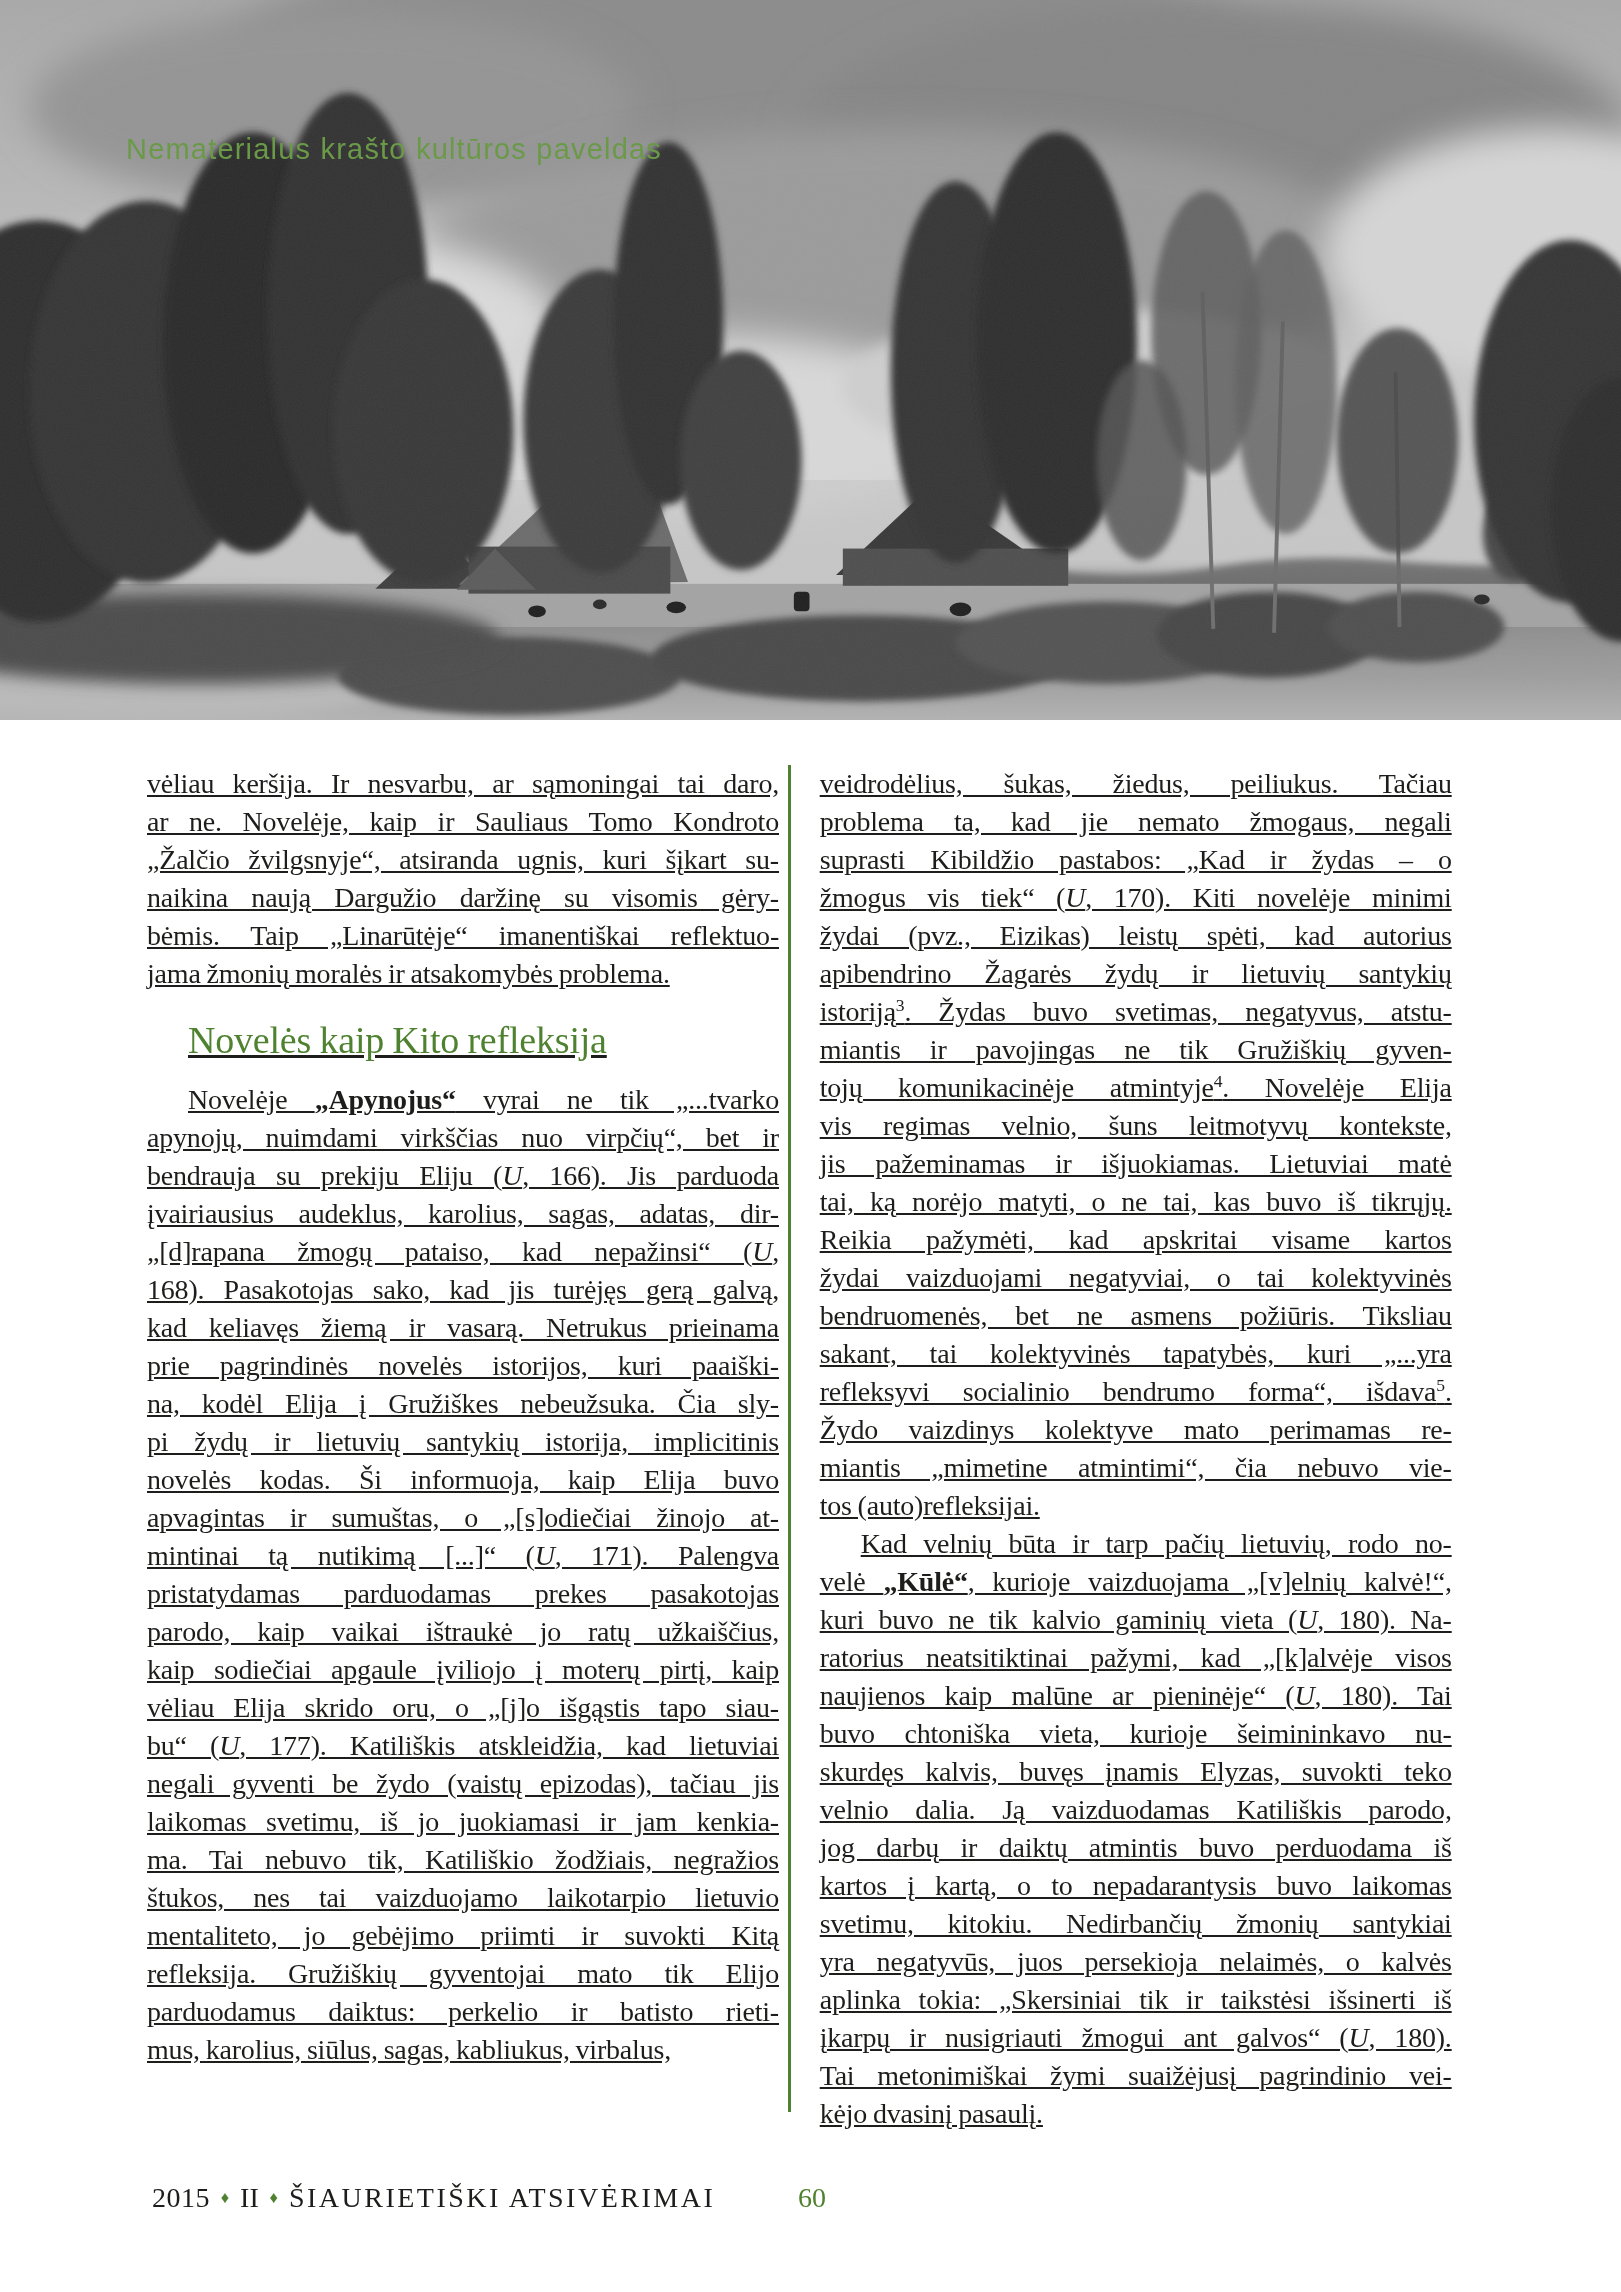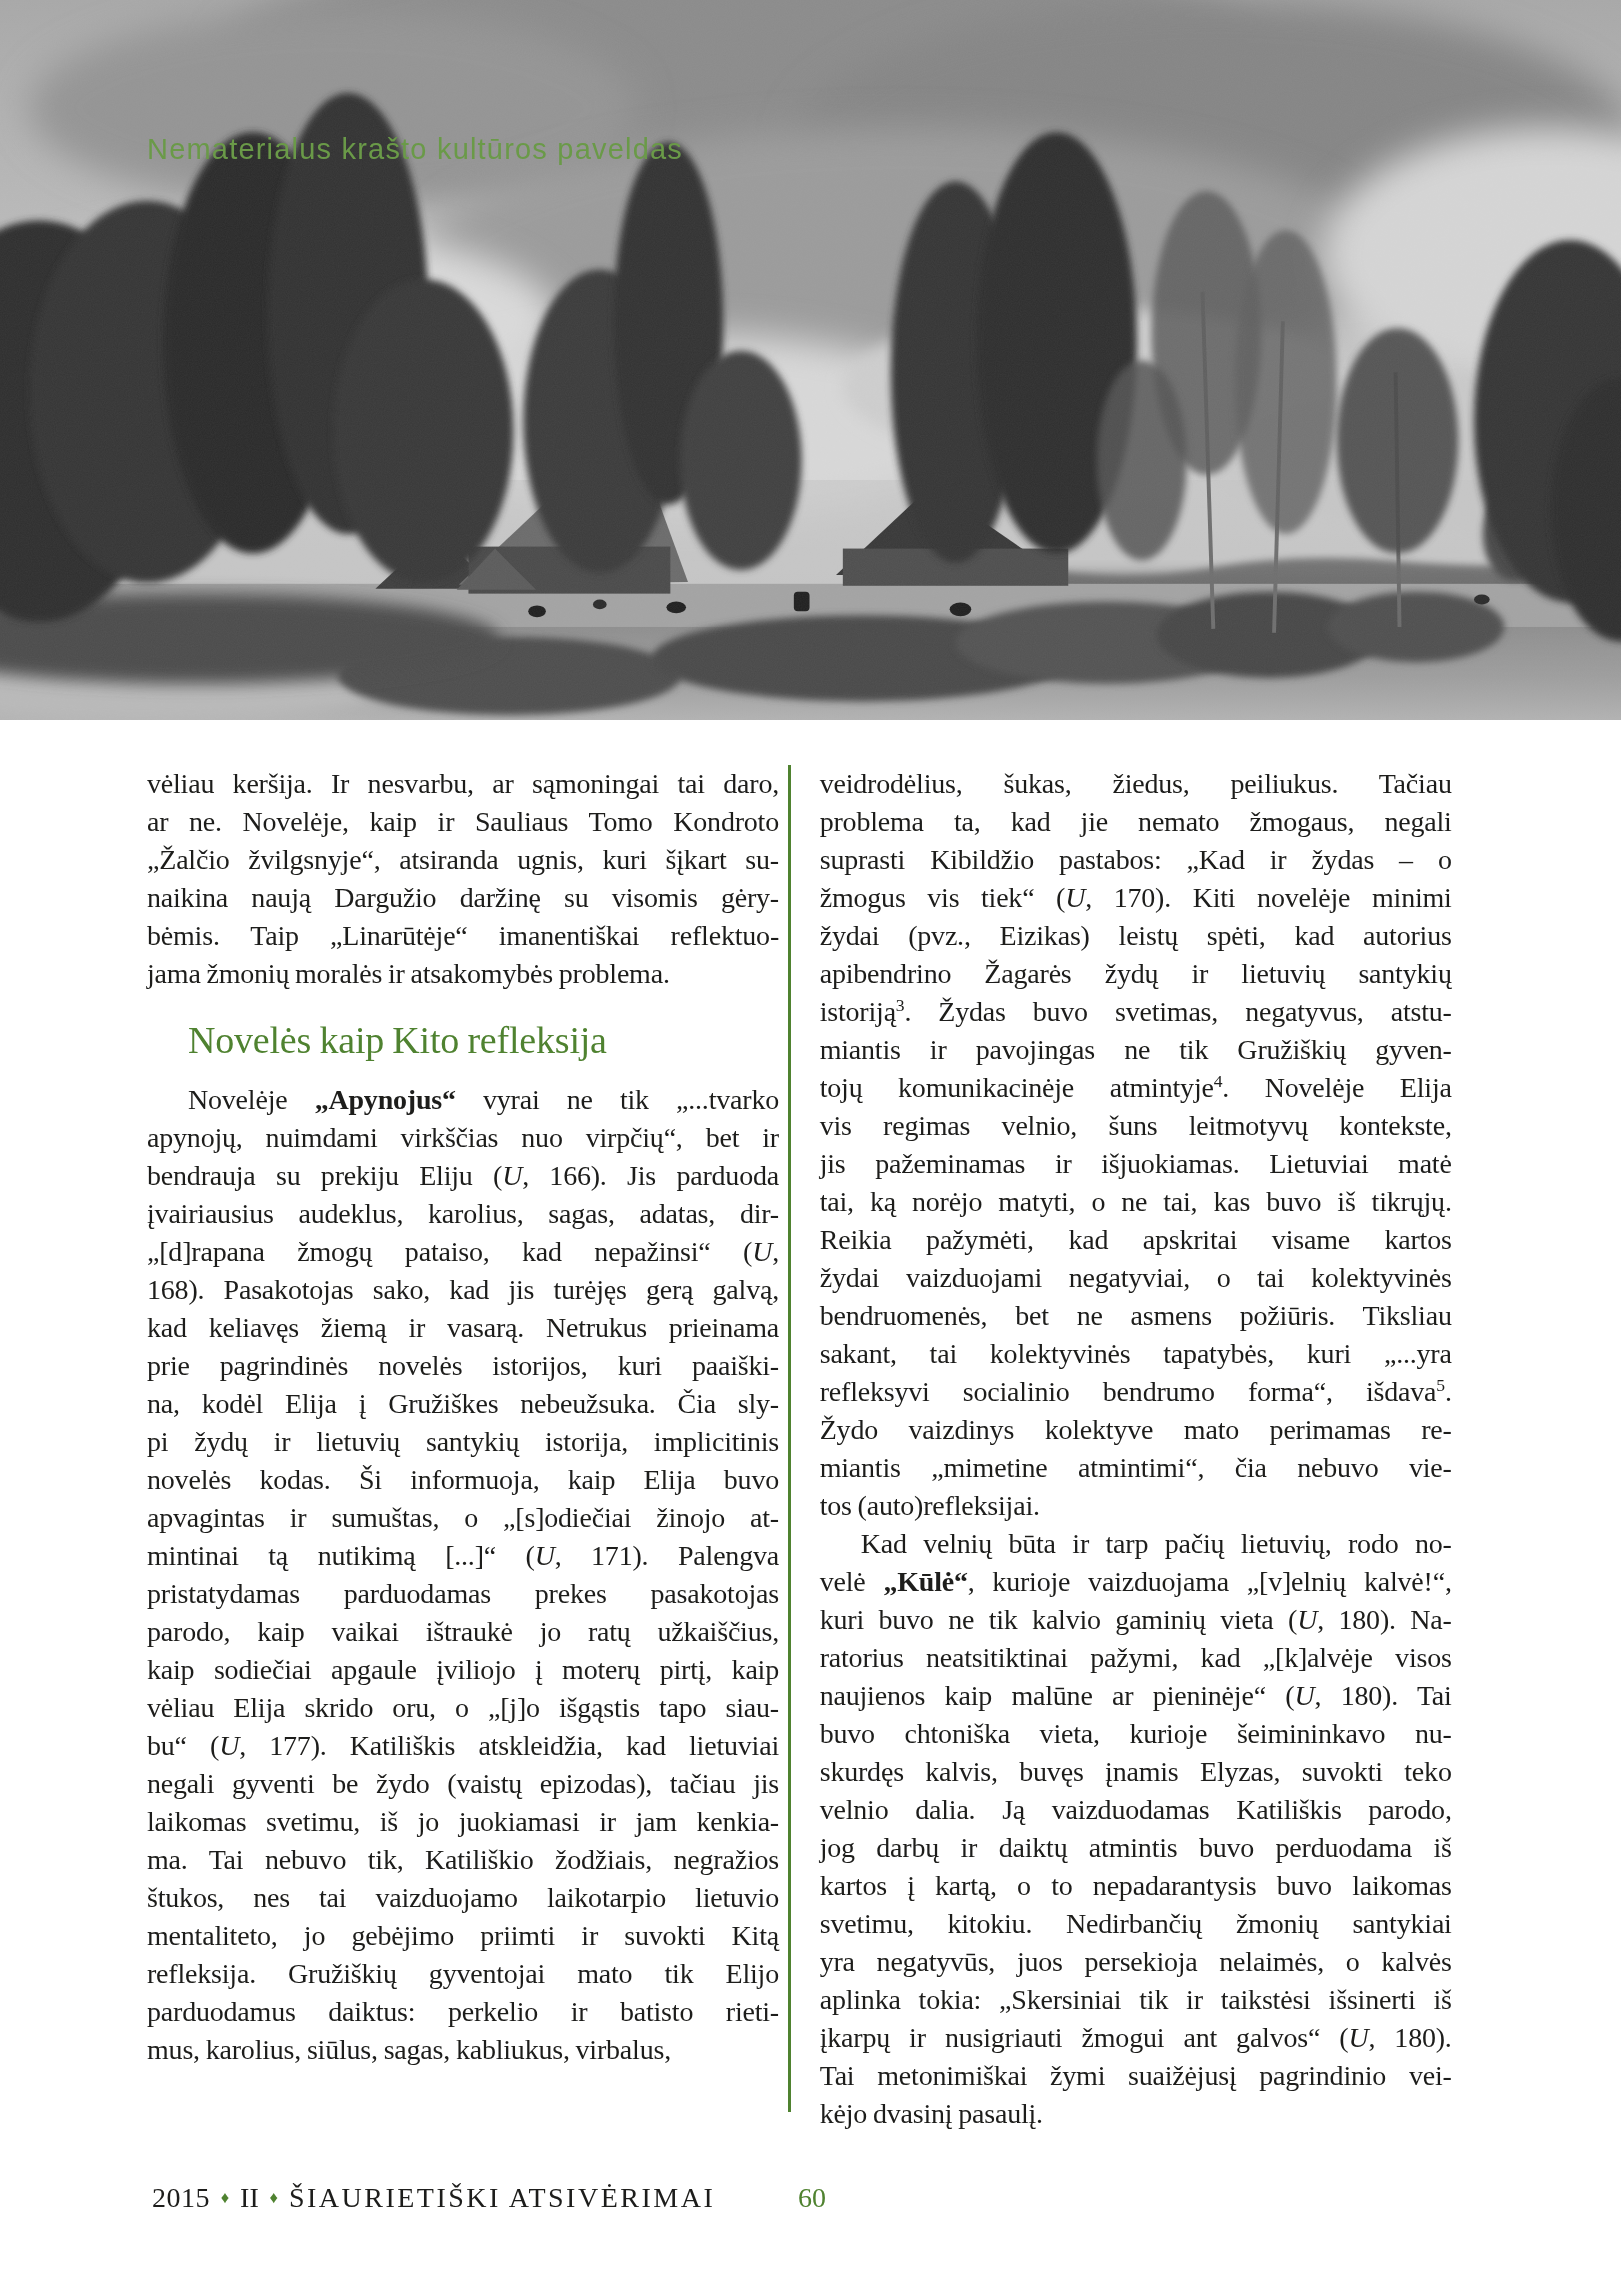--- a/index.html
+++ b/index.html
@@ -2,26 +2,26 @@
 <html lang="lt" style="--accent_green: #4f8230; --kicker_green: #6a9a48; --divider_green: #55832f; --text: #1d1d1b; --page_background: #ffffff;"><head>
 <meta charset="utf-8">
 <style>
   html,body{margin:0;padding:0;background:#ffffff;}
   .page{position:relative;width:1621px;height:2293px;background:#ffffff;overflow:hidden;
         font-family:"Liberation Serif", serif;color:var(--text,#1d1d1b);}
 
   
   .photo-band{position:absolute;left:0;top:0;width:1621px;height:720px;overflow:hidden;}
   .photo-band svg{display:block;}
-  .kicker{position:absolute;left:147px;top:133px;
+  .kicker{position:absolute;left:126px;top:133px;
           font-family:"Liberation Sans", sans-serif;font-size:29px;letter-spacing:1.2px;
           color:var(--kicker_green,#6a9a48);font-weight:400;}
 
   
-  .content{position:absolute;left:147px;top:751px;width:1333px;display:flex;align-items:flex-start;}
+  .content{position:absolute;left:147px;top:751px;width:1333px;display:flex;align-items:flex-start;text-decoration:underline;}
   .col{width:632px;padding-top:13.7px;font-size:28px;line-height:38px;
        letter-spacing:-0.2px;word-spacing:-1px;}
   .divider{width:2.9px;height:1347px;margin:13.7px 29px 0 8.8px;background:var(--accent_green,#4f8230);}
   .line{text-align:justify;text-align-last:justify;white-space:nowrap;}
   .line.last{text-align-last:left;}
   .line.first{text-indent:41px;}
   .para{margin:0;}
   sup{font-size:17.6px;line-height:0;}
   .col-heading{font-size:38px;font-weight:400;color:var(--accent_green,#4f8230);
                margin:26.5px 0 18.6px 41px;line-height:43px;}

